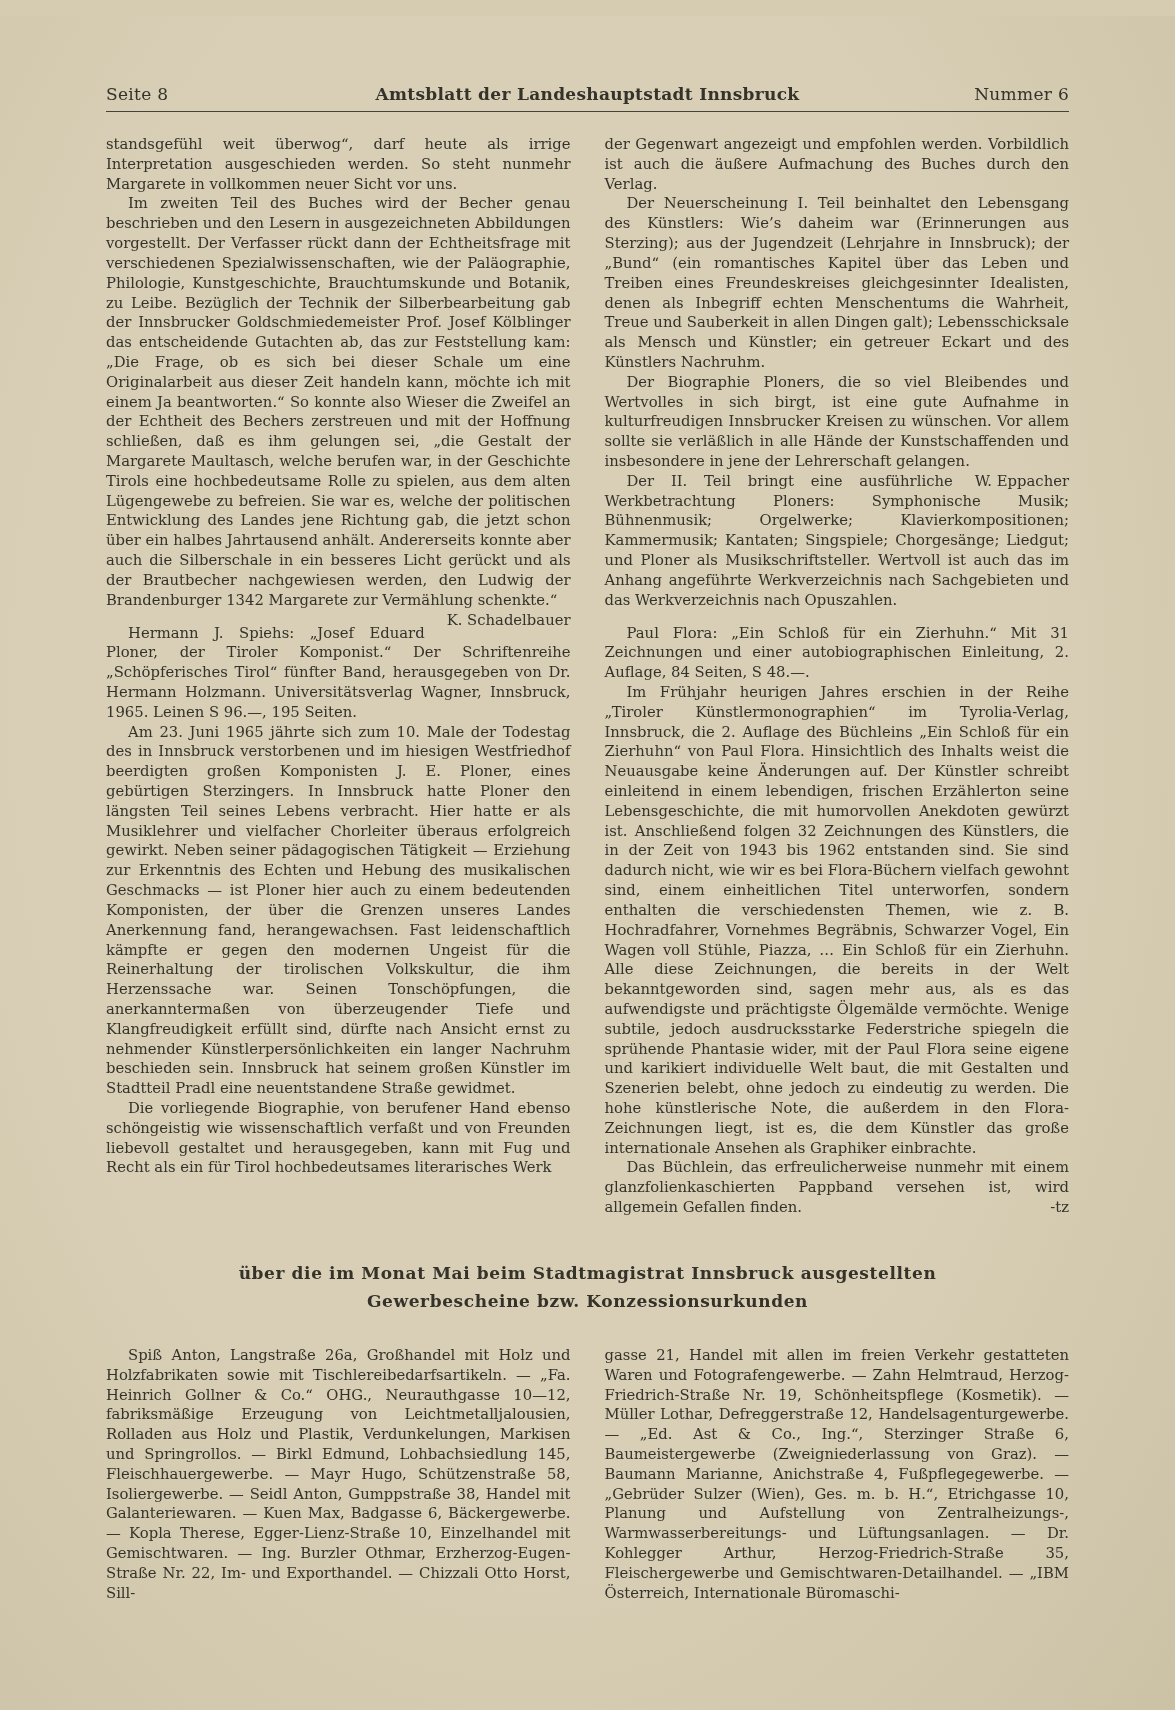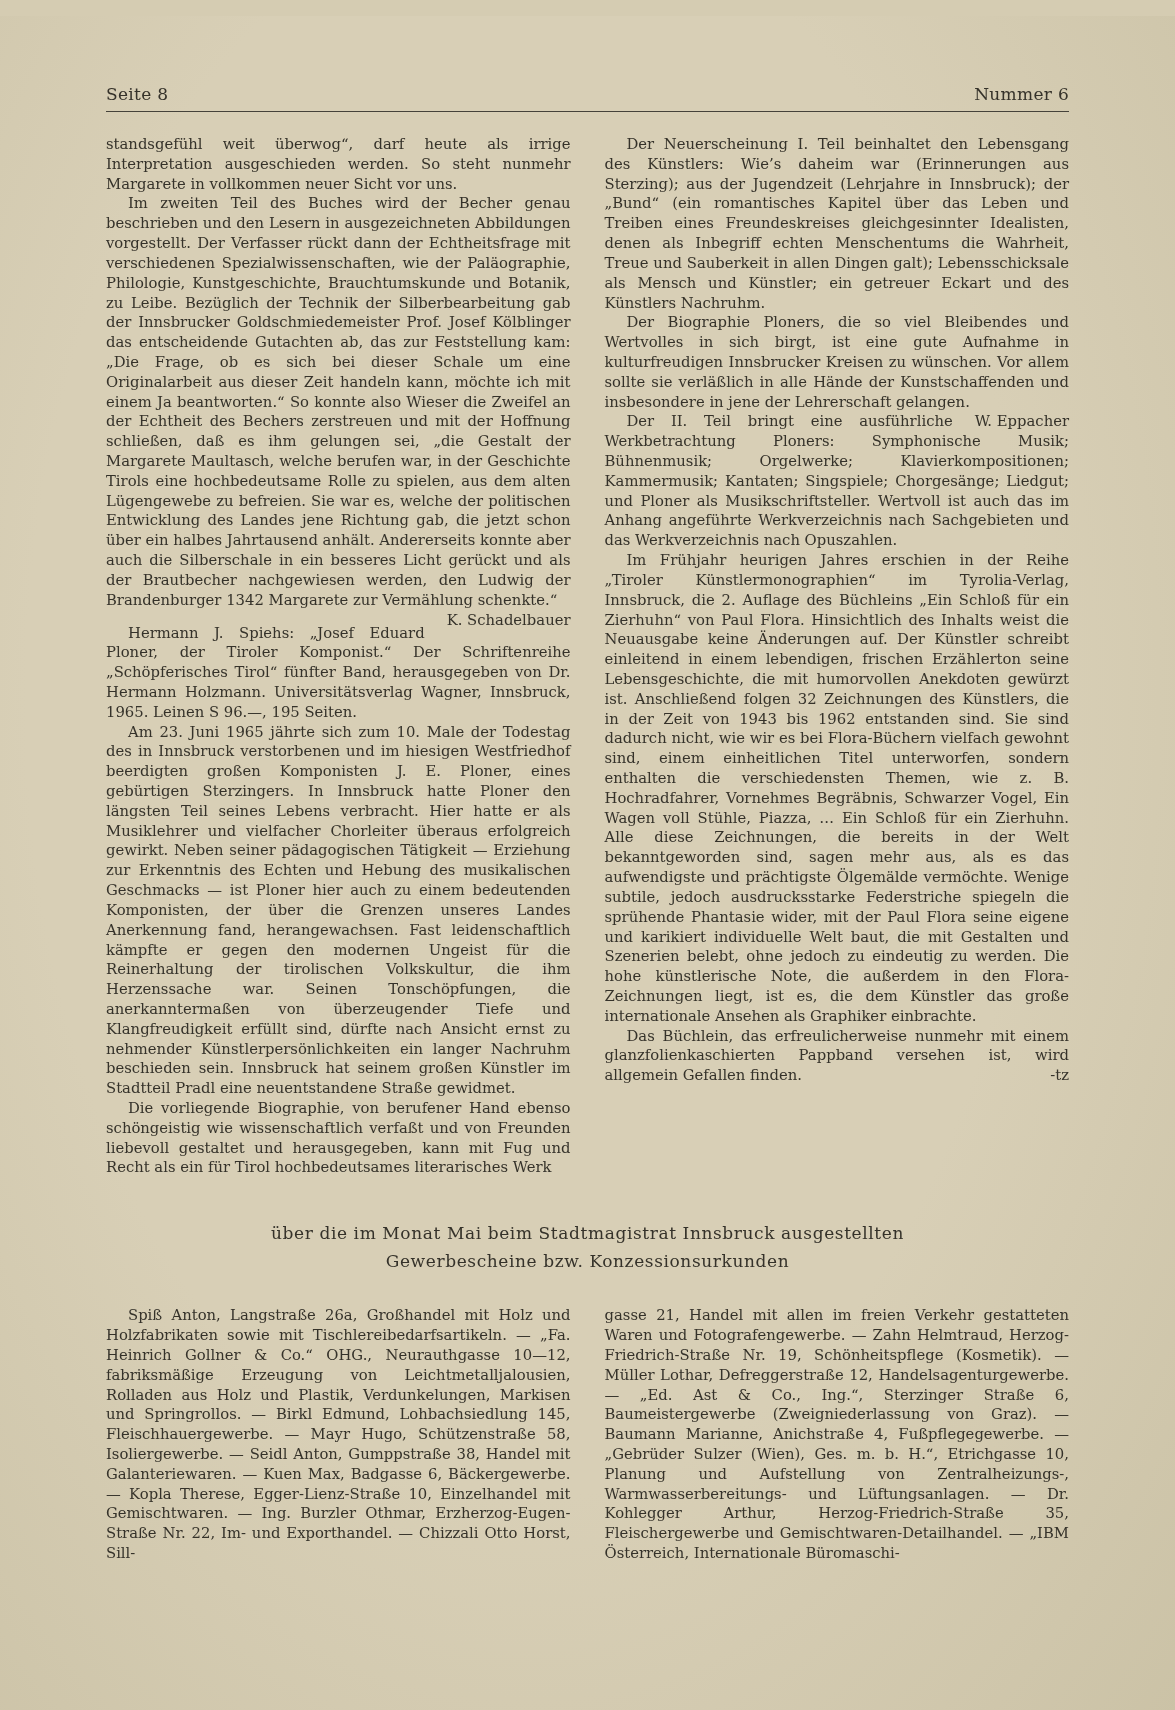--- a/index.html
+++ b/index.html
@@ -62,50 +62,53 @@
   .verzeichnis-title{
     margin:0;
     text-align:center;
     font-size:40px;
     font-weight:bold;
     letter-spacing:1px;
   }
   .verzeichnis-subtitle{
     margin-top:16px;
     text-align:center;
-    font-weight:normal;
+    font-weight:bold;
     font-size:17px;
     letter-spacing:.6px;
     line-height:1.65;
   }
   .verzeichnis .two-col{margin-top:30px;}
 </style>
 </head>
 <body>
 
 <div class="page">
 
   <header class="running-head">
     <span>Seite 8</span>
+    <span class="masthead">Amtsblatt der Landeshauptstadt Innsbruck</span>
     <span>Nummer 6</span>
   </header>
   <hr class="header-rule">
 
   <main class="two-col">
     <div class="col">
         <p class="para"><span>standsgefühl weit überwog“, darf heute als irrige Interpretation ausgeschieden werden. So steht nunmehr Margarete in vollkommen neuer Sicht vor uns.</span></p>
         <p class="para indent"><span>Im zweiten Teil des Buches wird der Becher genau beschrieben und den Lesern in ausgezeichneten Abbildungen vorgestellt. Der Verfasser rückt dann der Echtheitsfrage mit verschiedenen Spezialwissenschaften, wie der Paläographie, Philologie, Kunstgeschichte, Brauchtumskunde und Botanik, zu Leibe. Bezüglich der Technik der Silberbearbeitung gab der Innsbrucker Goldschmiedemeister Prof. Josef Kölblinger das entscheidende Gutachten ab, das zur Feststellung kam: „Die Frage, ob es sich bei dieser Schale um eine Originalarbeit aus dieser Zeit handeln kann, möchte ich mit einem Ja beantworten.“ So konnte also Wieser die Zweifel an der Echtheit des Bechers zerstreuen und mit der Hoffnung schließen, daß es ihm gelungen sei, „die Gestalt der Margarete Maultasch, welche berufen war, in der Geschichte Tirols eine hochbedeutsame Rolle zu spielen, aus dem alten Lügengewebe zu befreien. Sie war es, welche der politischen Entwicklung des Landes jene Richtung gab, die jetzt schon über ein halbes Jahrtausend anhält. Andererseits konnte aber auch die Silberschale in ein besseres Licht gerückt und als der Brautbecher nachgewiesen werden, den Ludwig der Brandenburger 1342 Margarete zur Vermählung schenkte.“</span><span class="sig">K. Schadelbauer</span></p>
         <p class="para indent gap"><span class="bold">Hermann J. Spiehs: „Josef Eduard Ploner, der Tiroler Komponist.“</span><span> Der Schriftenreihe „Schöpferisches Tirol“ fünfter Band, herausgegeben von Dr. Hermann Holzmann. Universitätsverlag Wagner, Innsbruck, 1965. Leinen S 96.—, 195 Seiten.</span></p>
         <p class="para indent"><span>Am 23. Juni 1965 jährte sich zum 10. Male der Todestag des in Innsbruck verstorbenen und im hiesigen Westfriedhof beerdigten großen Komponisten J. E. Ploner, eines gebürtigen Sterzingers. In Innsbruck hatte Ploner den längsten Teil seines Lebens verbracht. Hier hatte er als Musiklehrer und vielfacher Chorleiter überaus erfolgreich gewirkt. Neben seiner pädagogischen Tätigkeit — Erziehung zur Erkenntnis des Echten und Hebung des musikalischen Geschmacks — ist Ploner hier auch zu einem bedeutenden Komponisten, der über die Grenzen unseres Landes Anerkennung fand, herangewachsen. Fast leidenschaftlich kämpfte er gegen den modernen Ungeist für die Reinerhaltung der tirolischen Volkskultur, die ihm Herzenssache war. Seinen Tonschöpfungen, die anerkanntermaßen von überzeugender Tiefe und Klangfreudigkeit erfüllt sind, dürfte nach Ansicht ernst zu nehmender Künstlerpersönlichkeiten ein langer Nachruhm beschieden sein. Innsbruck hat seinem großen Künstler im Stadtteil Pradl eine neuentstandene Straße gewidmet.</span></p>
         <p class="para indent"><span>Die vorliegende Biographie, von berufener Hand ebenso schöngeistig wie wissenschaftlich verfaßt und von Freunden liebevoll gestaltet und herausgegeben, kann mit Fug und Recht als ein für Tirol hochbedeutsames literarisches Werk</span></p>
       </div>
     <div class="col">
+        <p class="para"><span>der Gegenwart angezeigt und empfohlen werden. Vorbildlich ist auch die äußere Aufmachung des Buches durch den Verlag.</span></p>
         <p class="para indent"><span>Der Neuerscheinung I. Teil beinhaltet den Lebensgang des Künstlers: Wie’s daheim war (Erinnerungen aus Sterzing); aus der Jugendzeit (Lehrjahre in Innsbruck); der „Bund“ (ein romantisches Kapitel über das Leben und Treiben eines Freundeskreises gleichgesinnter Idealisten, denen als Inbegriff echten Menschentums die Wahrheit, Treue und Sauberkeit in allen Dingen galt); Lebensschicksale als Mensch und Künstler; ein getreuer Eckart und des Künstlers Nachruhm.</span></p>
         <p class="para indent"><span>Der Biographie Ploners, die so viel Bleibendes und Wertvolles in sich birgt, ist eine gute Aufnahme in kulturfreudigen Innsbrucker Kreisen zu wünschen. Vor allem sollte sie verläßlich in alle Hände der Kunstschaffenden und insbesondere in jene der Lehrerschaft gelangen.</span><span class="sig">W. Eppacher</span></p>
         <p class="para indent"><span>Der II. Teil bringt eine ausführliche Werkbetrachtung Ploners: Symphonische Musik; Bühnenmusik; Orgelwerke; Klavierkompositionen; Kammermusik; Kantaten; Singspiele; Chorgesänge; Liedgut; und Ploner als Musikschriftsteller. Wertvoll ist auch das im Anhang angeführte Werkverzeichnis nach Sachgebieten und das Werkverzeichnis nach Opuszahlen.</span></p>
+        <p class="para indent gap"><span class="bold">Paul Flora: „Ein Schloß für ein Zierhuhn.“</span><span> Mit 31 Zeichnungen und einer autobiographischen Einleitung, 2. Auflage, 84 Seiten, S 48.—.</span></p>
         <p class="para indent"><span>Im Frühjahr heurigen Jahres erschien in der Reihe „Tiroler Künstlermonographien“ im Tyrolia-Verlag, Innsbruck, die 2. Auflage des Büchleins „Ein Schloß für ein Zierhuhn“ von Paul Flora. Hinsichtlich des Inhalts weist die Neuausgabe keine Änderungen auf. Der Künstler schreibt einleitend in einem lebendigen, frischen Erzählerton seine Lebensgeschichte, die mit humorvollen Anekdoten gewürzt ist. Anschließend folgen 32 Zeichnungen des Künstlers, die in der Zeit von 1943 bis 1962 entstanden sind. Sie sind dadurch nicht, wie wir es bei Flora-Büchern vielfach gewohnt sind, einem einheitlichen Titel unterworfen, sondern enthalten die verschiedensten Themen, wie z. B. Hochradfahrer, Vornehmes Begräbnis, Schwarzer Vogel, Ein Wagen voll Stühle, Piazza, … Ein Schloß für ein Zierhuhn. Alle diese Zeichnungen, die bereits in der Welt bekanntgeworden sind, sagen mehr aus, als es das aufwendigste und prächtigste Ölgemälde vermöchte. Wenige subtile, jedoch ausdrucksstarke Federstriche spiegeln die sprühende Phantasie wider, mit der Paul Flora seine eigene und karikiert individuelle Welt baut, die mit Gestalten und Szenerien belebt, ohne jedoch zu eindeutig zu werden. Die hohe künstlerische Note, die außerdem in den Flora-Zeichnungen liegt, ist es, die dem Künstler das große internationale Ansehen als Graphiker einbrachte.</span></p>
         <p class="para indent"><span>Das Büchlein, das erfreulicherweise nunmehr mit einem glanzfolienkaschierten Pappband versehen ist, wird allgemein Gefallen finden.</span><span class="sig">-tz</span></p>
       </div>
   </main>
 
   <section class="verzeichnis">
     <div class="verzeichnis-subtitle">
       <div>über die im Monat Mai beim Stadtmagistrat Innsbruck ausgestellten</div>
       <div>Gewerbescheine bzw. Konzessionsurkunden</div>
     </div>

